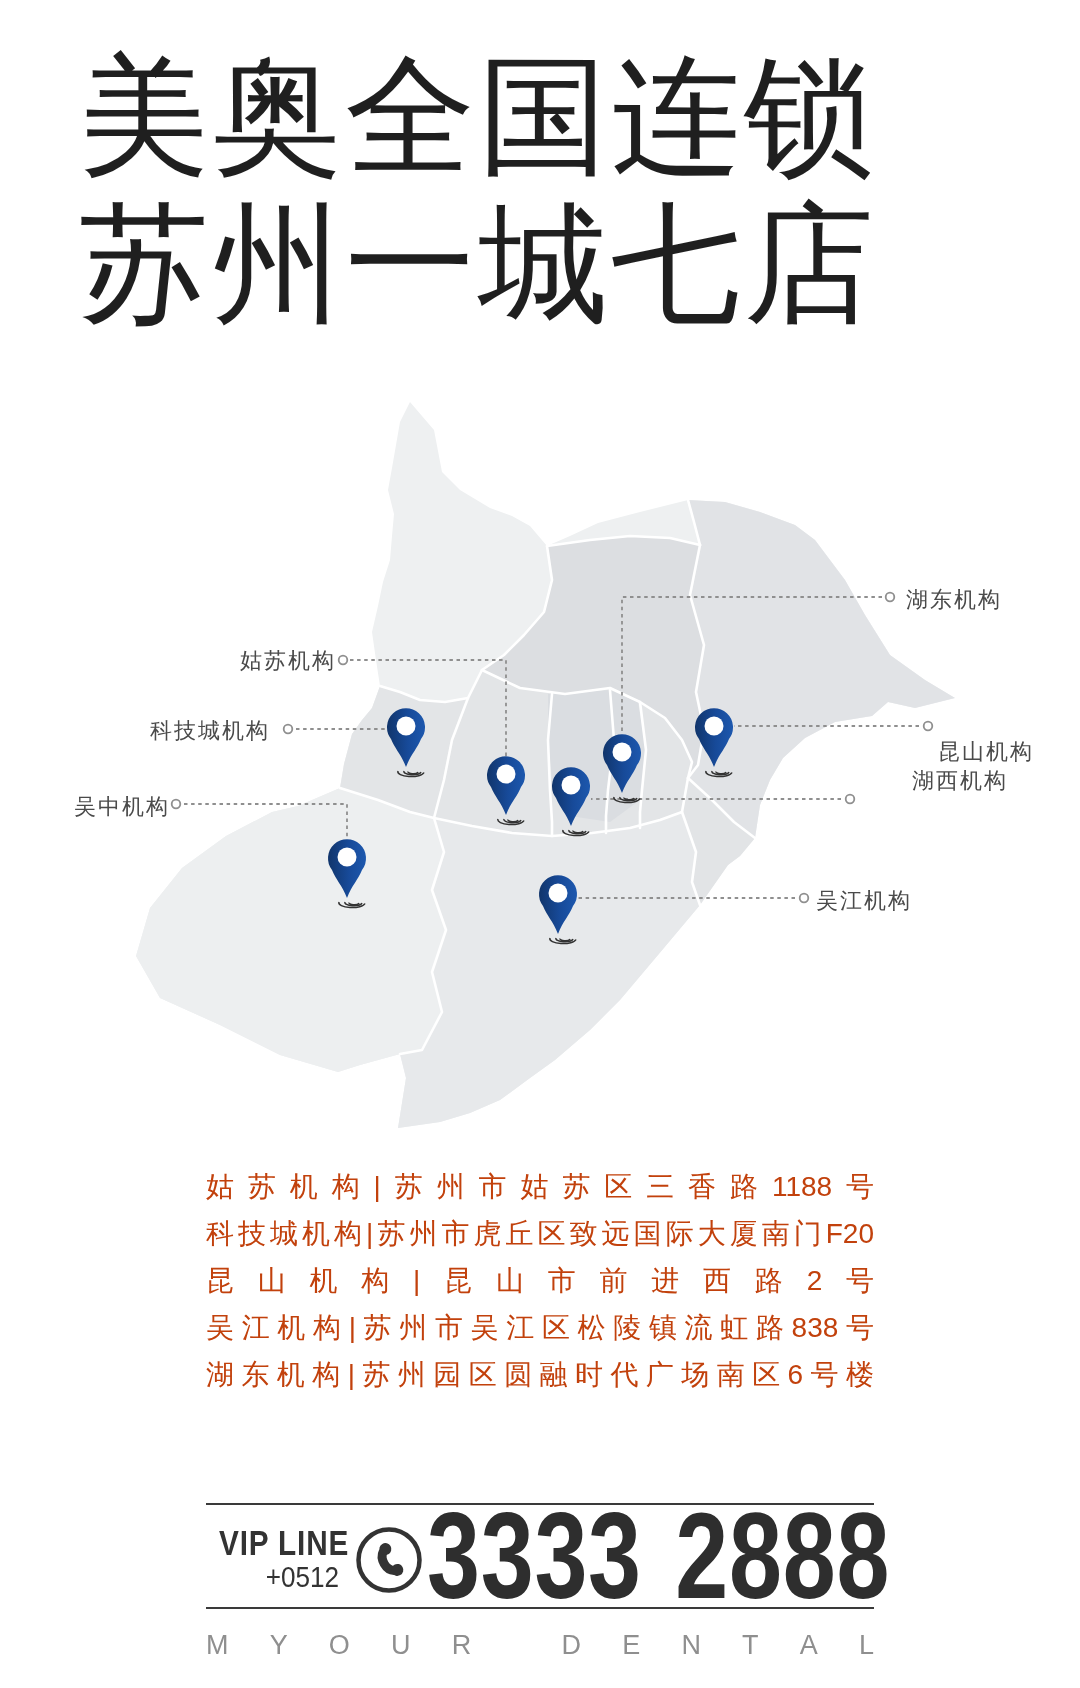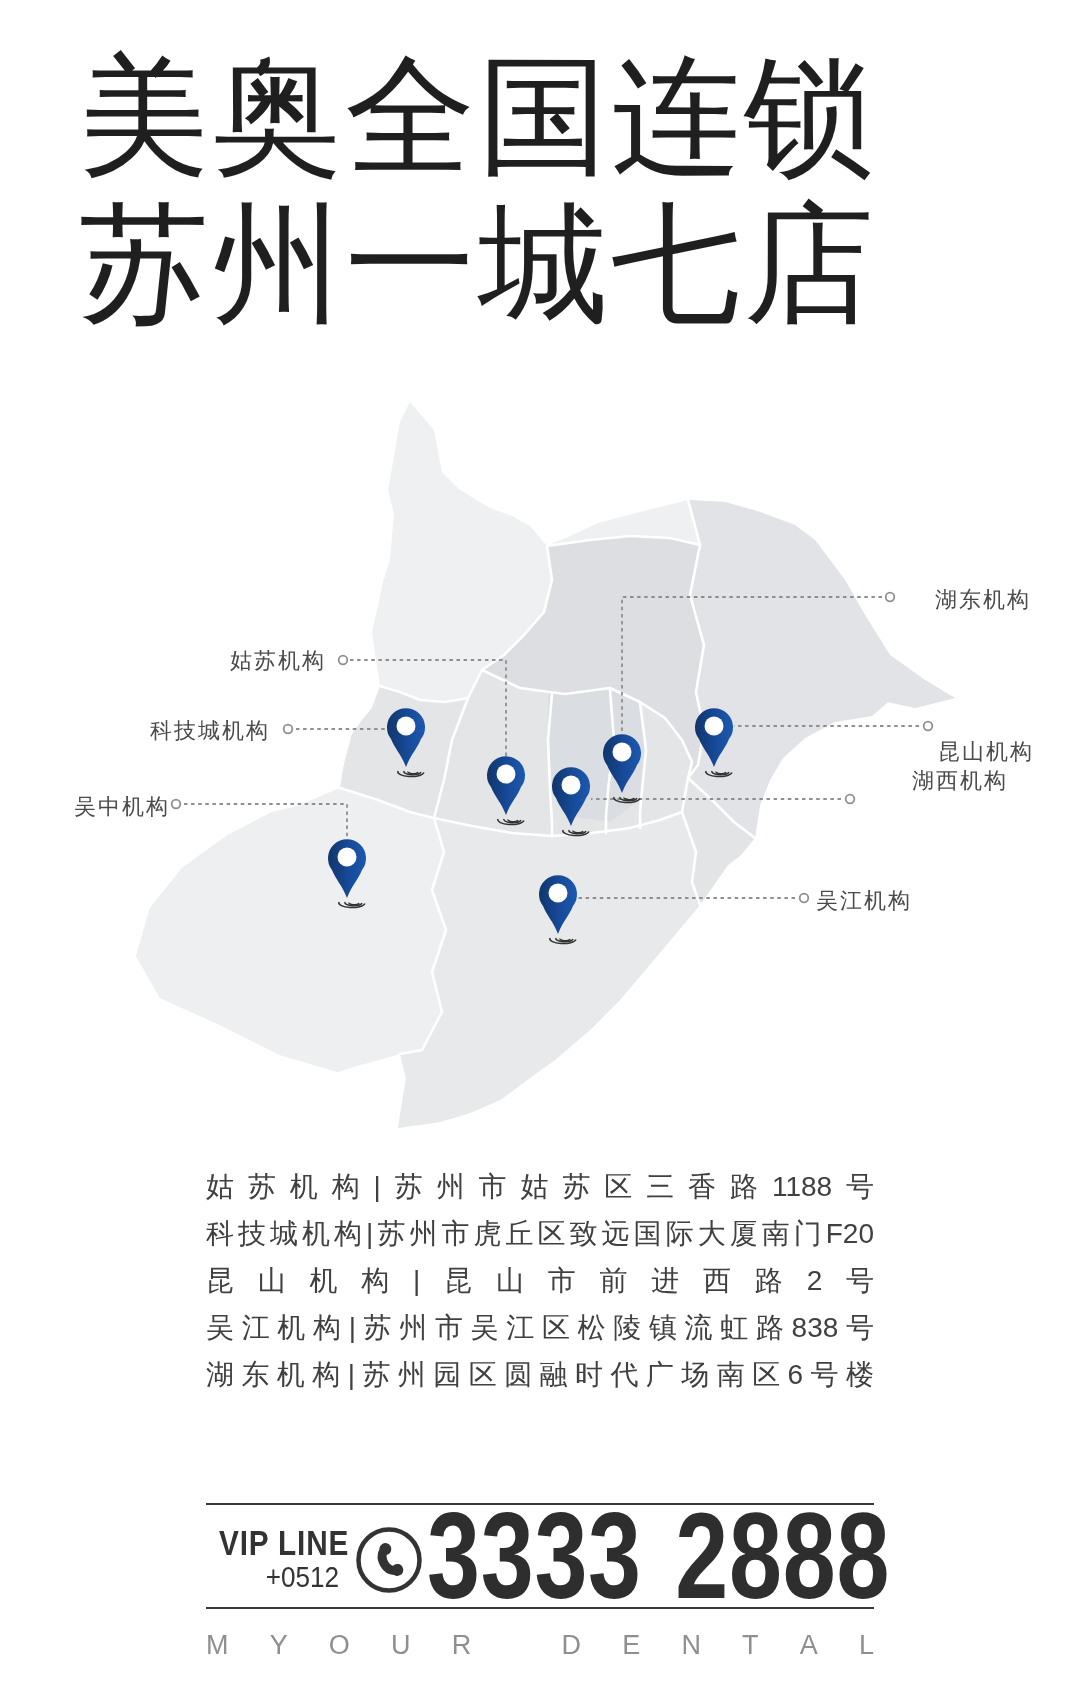--- a/index.html
+++ b/index.html
@@ -17,25 +17,25 @@
   .map-svg{position:absolute;left:100px;top:360px;}
   .wline{fill:none;stroke:#ffffff;stroke-width:2.6;stroke-linejoin:round;stroke-linecap:round;}
   .dash{fill:none;stroke:#8f8f8f;stroke-width:1.8;stroke-dasharray:3.5 3.6;}
   .ring{fill:#ffffff;stroke:#8f8f8f;stroke-width:1.8;}
   .ripple{fill:none;stroke:#333333;stroke-width:1.5;}
   
   .map-label{
     position:absolute;font-size:22px;color:#4a4a4a;letter-spacing:2px;white-space:nowrap;
     font-weight:400;
   }
-  .map-label.r{font-family:Liberation Mono, monospace;}
+  .map-label.r{text-align:right;font-family:Liberation Mono, monospace;}
   
   .addresses{position:absolute;left:206px;top:1163px;width:668px;}
   .addr-line{
-    height:47px;line-height:47px;font-size:28px;color:#404040;
+    height:47px;line-height:47px;font-size:28px;color:#c2410c;
     text-align:justify;text-align-last:justify;white-space:nowrap;
   }
   
   .rule{position:absolute;left:206px;width:668px;height:2px;background:#3a3a3a;}
   .vip-line{
     position:absolute;left:219px;top:1523px;font-size:35px;font-weight:600;color:#333333;
     letter-spacing:1px;transform:scaleX(.85);transform-origin:left top;white-space:nowrap;
   }
   .area-code{
     position:absolute;left:219px;top:1561px;width:120px;text-align:right;
@@ -139,21 +139,21 @@
     <use href="#marker" transform="translate(471,426)"></use>
     <use href="#marker" transform="translate(522,393)"></use>
     <use href="#marker" transform="translate(614,367)"></use>
     <use href="#marker" transform="translate(247,498)"></use>
     <use href="#marker" transform="translate(458,534)"></use>
   </svg>
 
   <div class="map-label r" style="left:230px;top:646px;width:106px;">姑苏机构</div>
   <div class="map-label" style="left:150px;top:716px;">科技城机构</div>
   <div class="map-label" style="left:74px;top:792px;">吴中机构</div>
-  <div class="map-label" style="left:906px;top:585px;margin-left:29px;">湖东机构</div>
+  <div class="map-label" style="left:906px;top:585px;">湖东机构</div>
   <div class="map-label" style="left:938px;top:714px;margin-top:23px;">昆山机构</div>
   <div class="map-label" style="left:864px;top:766px;margin-left:48px;">湖西机构</div>
   <div class="map-label" style="left:816px;top:886px;">吴江机构</div>
 
   <div class="addresses">
     <div class="addr-line">姑苏机构|苏州市姑苏区三香路1188号</div>
     <div class="addr-line">科技城机构|苏州市虎丘区致远国际大厦南门F20</div>
     <div class="addr-line">昆山机构|昆山市前进西路2号</div>
     <div class="addr-line">吴江机构|苏州市吴江区松陵镇流虹路838号</div>
     <div class="addr-line">湖东机构|苏州园区圆融时代广场南区6号楼</div>

